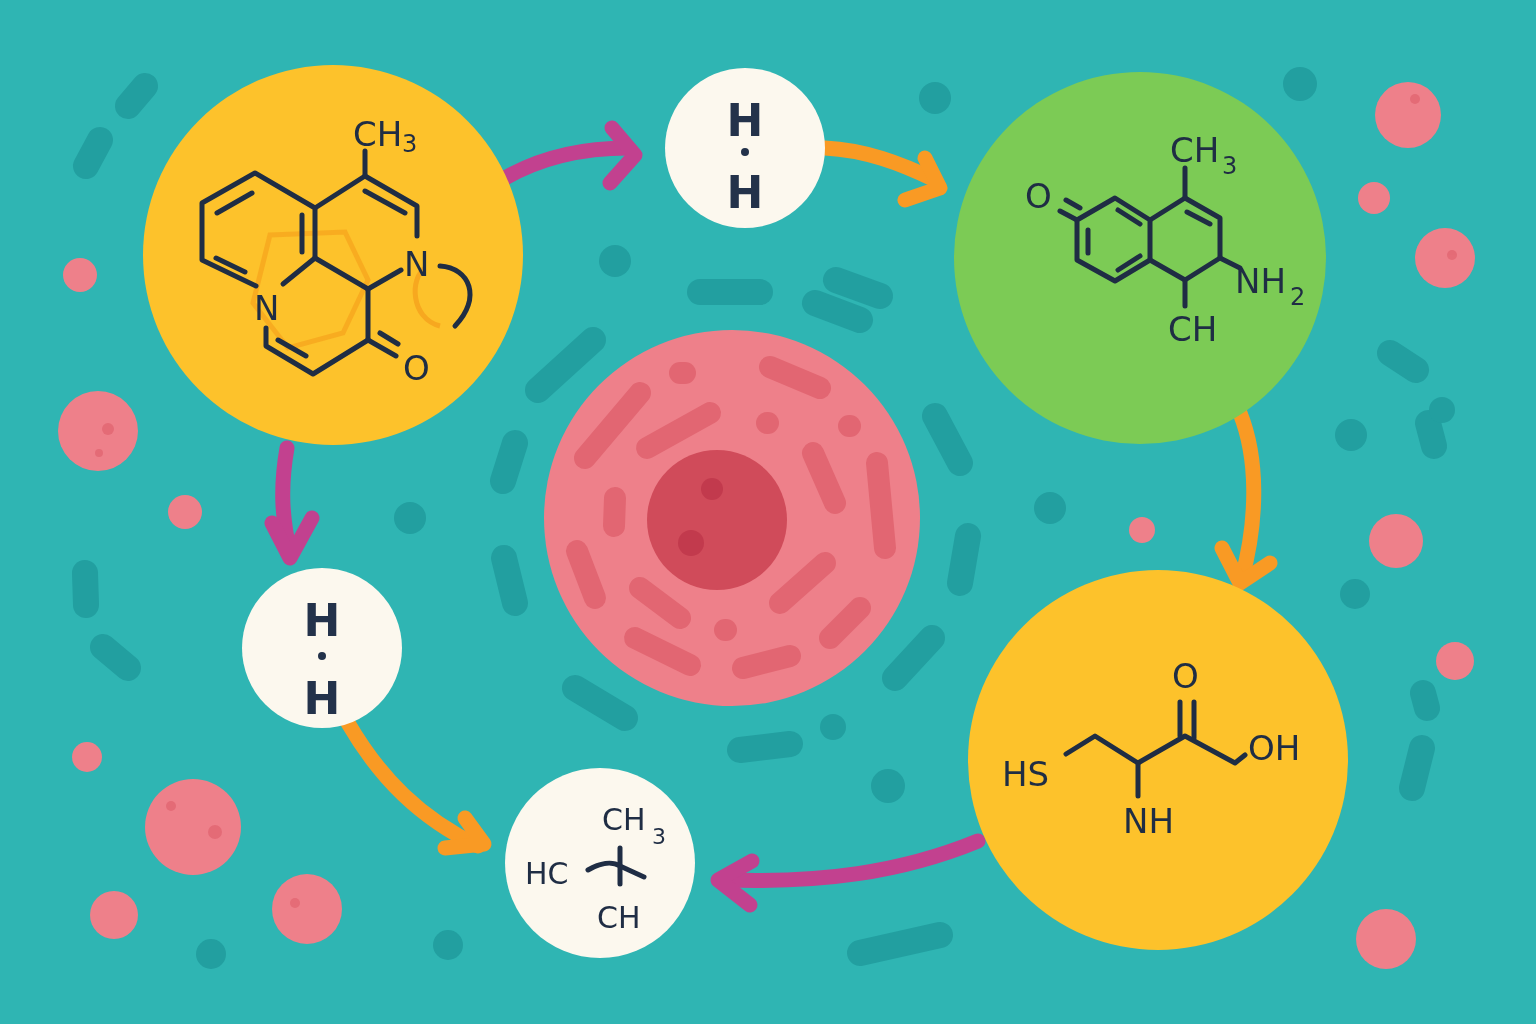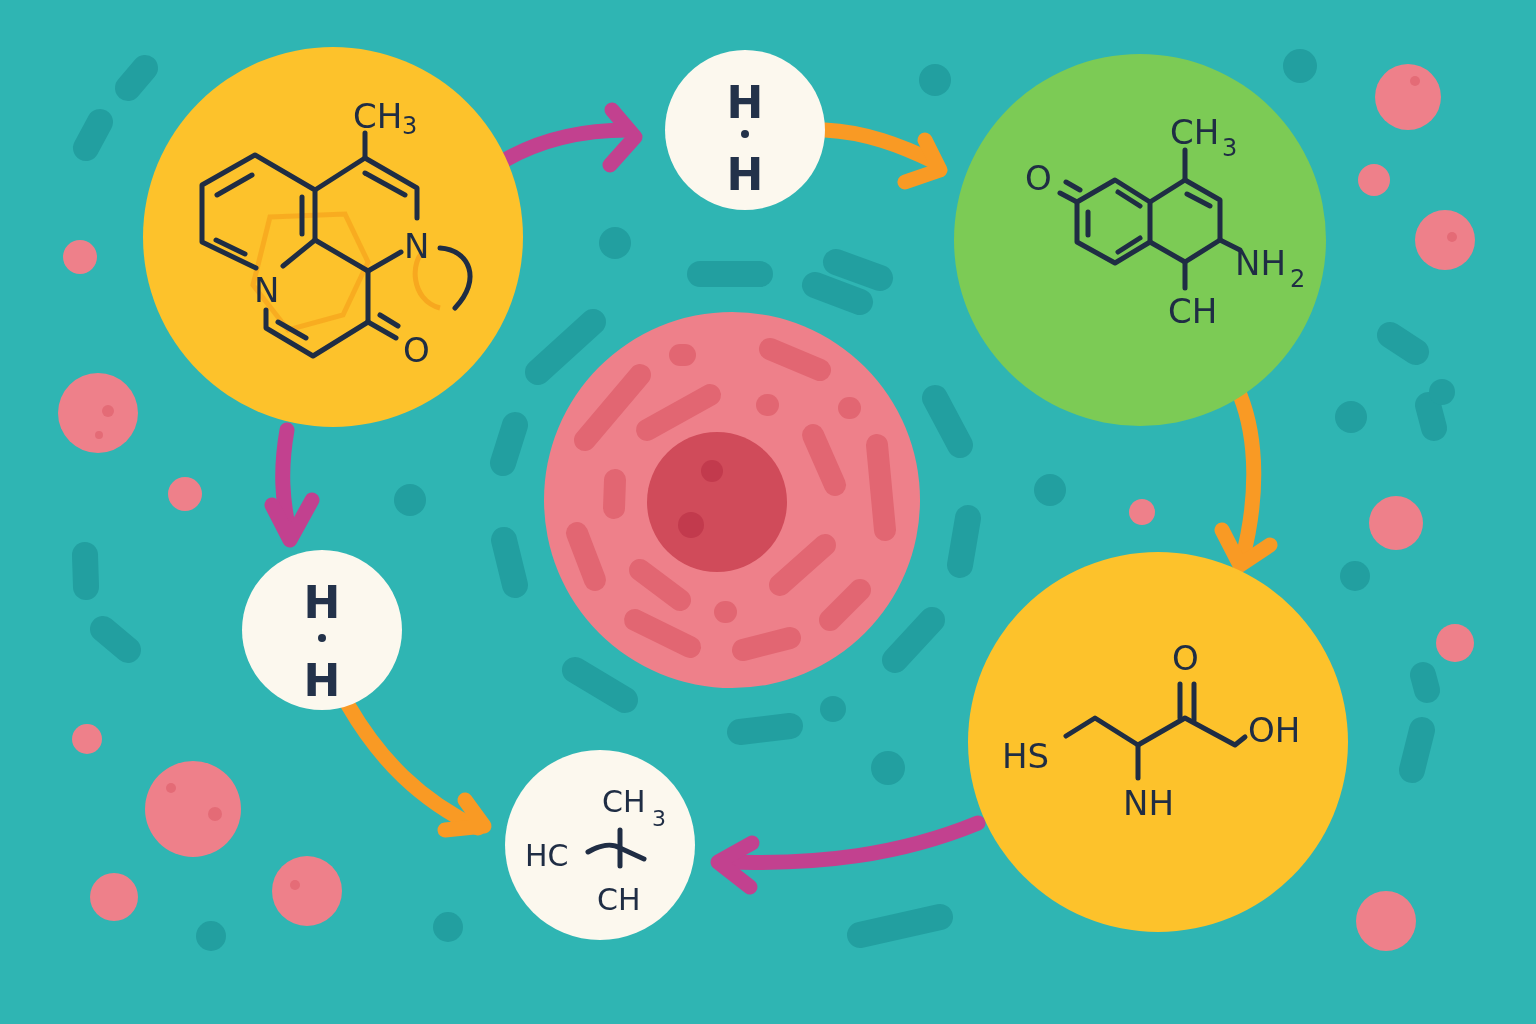--- a/index.html
+++ b/index.html
@@ -1,21 +1,21 @@
 <!DOCTYPE html>
 <html><head>
   <meta charset="utf-8">
   <style>
     html, body { margin: 0; padding: 0; }
     body {
       width: 1536px; height: 1024px; overflow: hidden;
       background: #2fb5b3;
       font-family: "DejaVu Sans", "Liberation Sans", sans-serif;
     }
-    #stage { position: relative; width: 1536px; height: 832px; }
+    #stage { position: relative; width: 1536px; height: 832px; margin-top: 18px; }
     svg#art { position: absolute; left: 0; top: 0; width: 1536px; height: 1024px; display: block; }
     .bond { fill: none; stroke: #1f2d44; stroke-width: 5; stroke-linecap: round; stroke-linejoin: round; }
     .atom {
       fill: #1f2d44; font-family: "DejaVu Sans", sans-serif;
       font-size: 34px; font-weight: normal;
     }
     .atom-sub { font-size: 24px; }
     .hh-label {
       fill: #23324a; font-family: "DejaVu Sans", sans-serif; font-size: 44px; font-weight: bold;
     }

